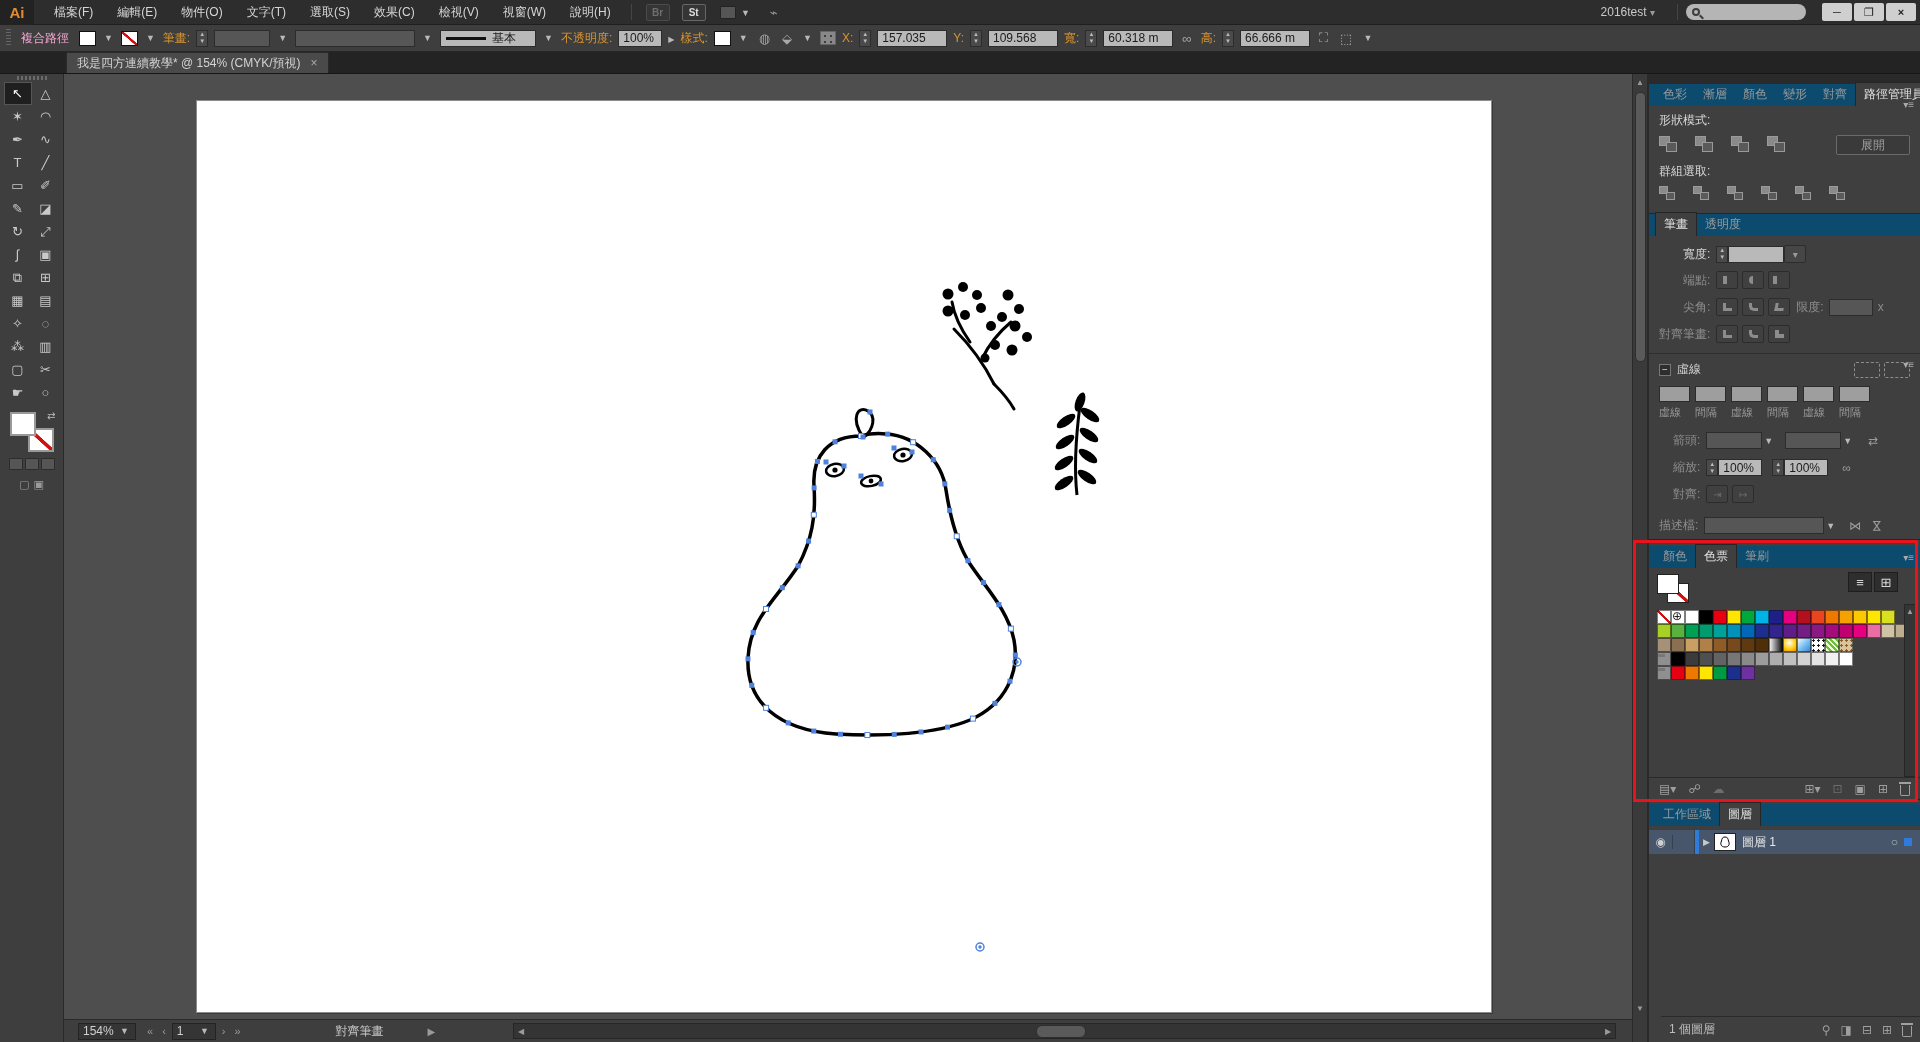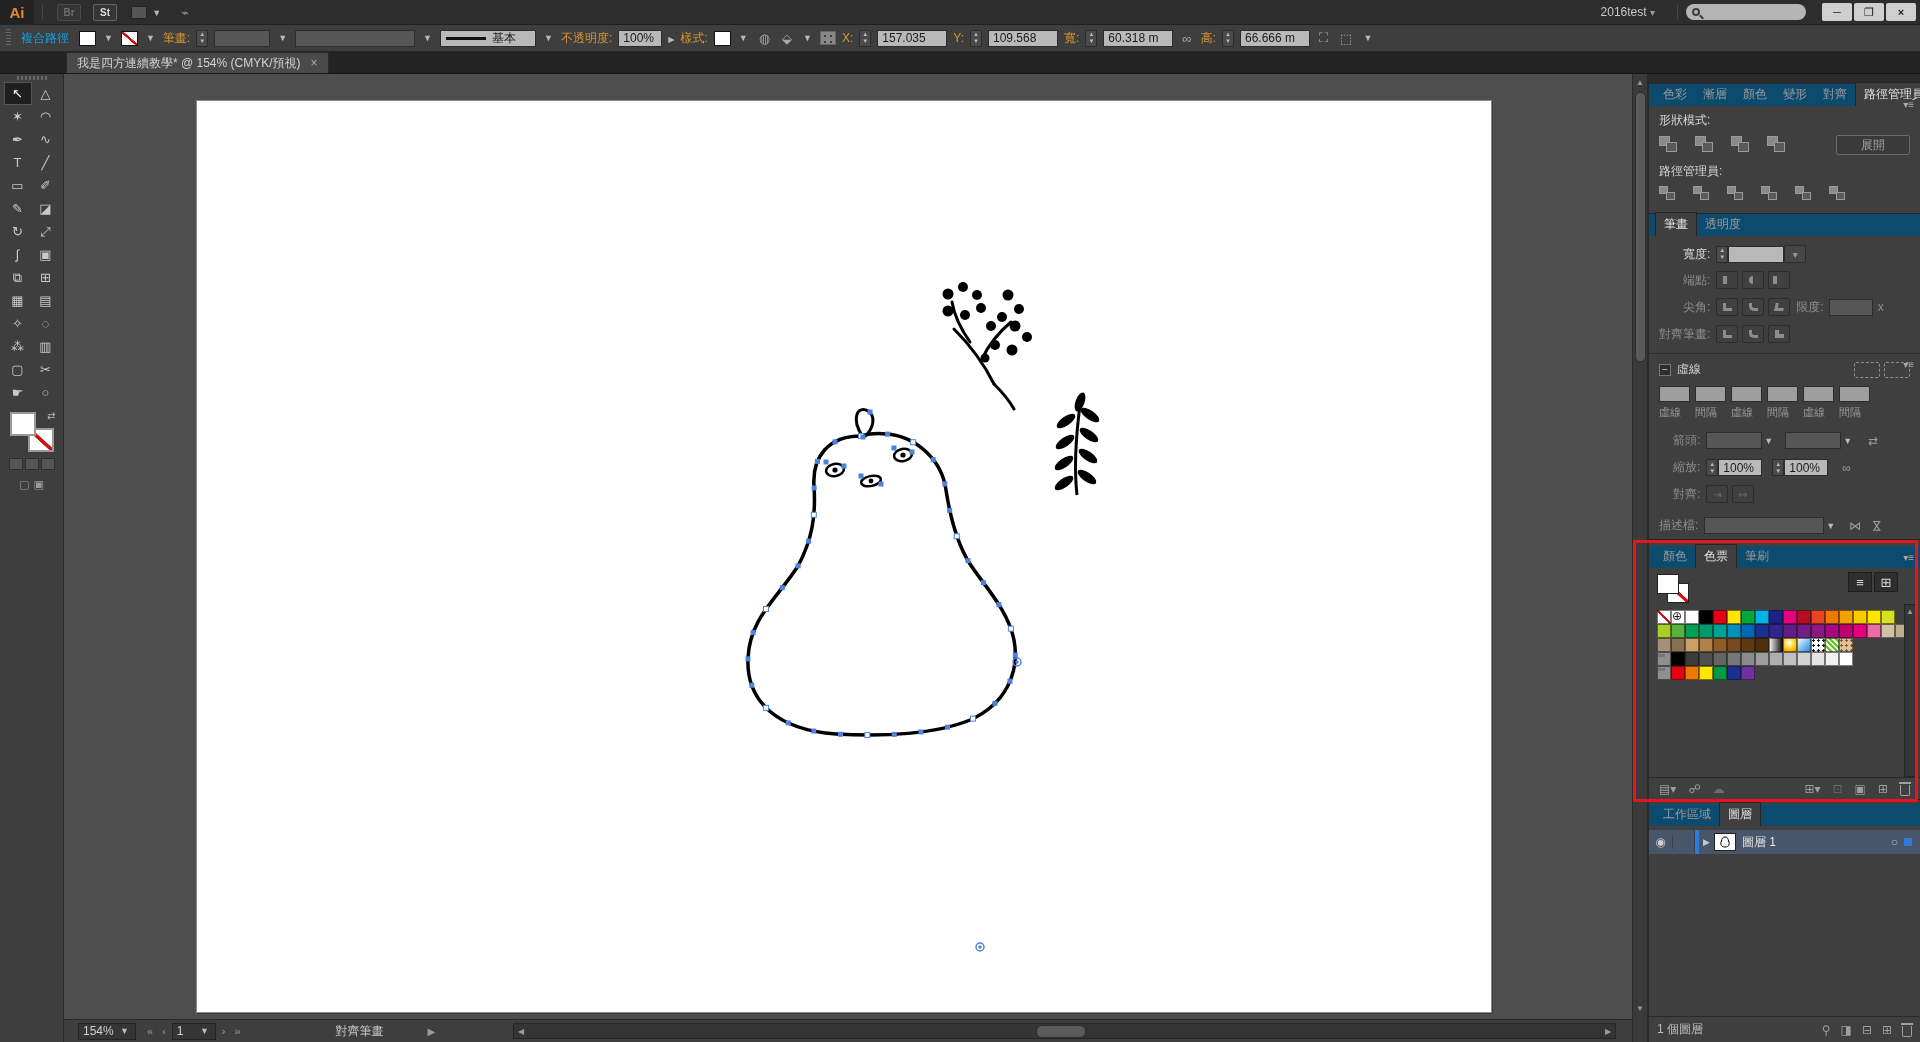--- a/index.html
+++ b/index.html
@@ -29,21 +29,21 @@
   .search-glyph { width:8px; height:8px; border:2px solid #3d3d3d; border-radius:50%; position:relative; }
   .search-glyph::after { content:""; position:absolute; width:5px; height:2px; background:#3d3d3d;
     transform:rotate(45deg); left:5px; top:6px; }
   .win-btns { display:flex; gap:2px; margin-right:4px; }
   .win-btn { width:30px; height:18px; background:#cfcfcf; border-radius:2px; color:#222;
     display:flex; align-items:center; justify-content:center; font-size:11px; font-weight:bold; }
 
   
   .controlbar { height:27px; background:#3e3e3e; border-bottom:1px solid #262626; display:flex; align-items:center; gap:6px; padding:0 6px; }
   .grip { width:5px; height:18px; background:repeating-linear-gradient(#666 0 1px,transparent 1px 3px); }
-  .cb-label { color:#0ea5e9; margin:16px 4px; white-space:nowrap; }
+  .cb-label { color:#f9a8d4; margin:16px 4px; white-space:nowrap; }
   .cb-orange { color:#d9942f; white-space:nowrap; }
   .swatch-mini { width:17px; height:15px; background:#fff; border:1px solid #111; }
   .swatch-mini.none { background:linear-gradient(to top right,#fff 43%,#cc1111 45%,#cc1111 55%,#fff 57%); }
   .dd-arrow { color:#b9b9b9; font-size:9px; padding:0 2px; }
   .dd-arrow::before { content:"▼"; }
   .stepper { display:inline-flex; flex-direction:column; width:12px; height:17px; background:#4a4a4a;
     border:1px solid #2c2c2c; color:#bbb; font-size:6px; line-height:7px; align-items:center; justify-content:center;}
   .stepper::before { content:"▲"; } .stepper::after { content:"▼"; }
   .field { height:17px; background:#b9b9b9; border:1px solid #2c2c2c; color:#1c1c1c;
     display:inline-flex; align-items:center; padding:0 4px; white-space:nowrap; }
@@ -176,37 +176,49 @@
   
   .layer-row { height:24px; margin-top:4px; background:#47566a; display:flex; align-items:center; position:relative; }
   .l-eye { width:24px; text-align:center; color:#cfcfcf; border-right:1px solid #35414f; }
   .l-lock { width:22px; height:100%; border-right:1px solid #35414f; }
   .l-selbar { width:4px; height:100%; background:#2f7bd9; margin-right:4px; }
   .l-exp { color:#c9c9c9; font-size:9px; margin-right:4px; }
   .l-thumb { width:22px; height:18px; background:#fff; border:1px solid #222; margin-right:6px; display:flex; align-items:center; justify-content:center;}
   .l-name { color:#e6e6e6; }
   .l-target { margin-left:auto; color:#b9b9b9; margin-right:6px; }
   .l-selsq { width:8px; height:8px; background:#2f7bd9; margin-right:8px; }
-  .layers-bottom { position:absolute; left:0; right:0; bottom:0; height:26px; border-top:1px solid #2a2a2a;
+  .layers-bottom { position:absolute; left:12px; right:0; bottom:0; height:26px; border-top:1px solid #2a2a2a;
     display:flex; align-items:center; padding:0 8px; color:#bdbdbd; }
   .layers-bottom .right { margin-left:auto; display:flex; gap:10px; color:#9f9f9f; }
   .trash-i { position:relative; width:10px; height:11px; border:1px solid #9f9f9f; border-top:none; border-radius:0 0 2px 2px; margin-top:3px;}
   .trash-i::before { content:""; position:absolute; left:-2px; top:-3px; width:12px; height:2px; background:#9f9f9f; }
 
   
   .red-box { position:absolute; left:1633px; top:540px; width:285px; height:262px;
     border:3px solid #e8131c; z-index:50; pointer-events:none; }
 </style>
 </head>
 <body>
 
 <div class="app">
 
   <header class="menubar">
     <div class="ai-logo">Ai</div>
+    <nav class="menus">
+
+    <span class="menu-item">檔案(F)</span>
+        <span class="menu-item">編輯(E)</span>
+        <span class="menu-item">物件(O)</span>
+        <span class="menu-item">文字(T)</span>
+        <span class="menu-item">選取(S)</span>
+        <span class="menu-item">效果(C)</span>
+        <span class="menu-item">檢視(V)</span>
+        <span class="menu-item">視窗(W)</span>
+        <span class="menu-item">說明(H)</span>
+      </nav>
     <span class="mb-sep"></span>
     <span class="mini-app dim">Br</span>
     <span class="mini-app">St</span>
     <span class="layout-btn"><span class="grid"></span> <span class="dd-arrow"></span></span>
     <span class="swoosh">⌁</span>
     <div class="titlebar-right">
       <span class="workspace"><span>2016test</span> <span class="dd">▾</span></span>
       <span class="mb-sep"></span>
       <div class="searchbox">
           <span class="search-glyph"></span>
@@ -492,21 +504,21 @@
               <i></i>
               <i></i>
             </span>
           <span class="ovl">
               <i></i>
               <i></i>
             </span>
           <span class="expand-btn">展開</span>
         </div>
         <div class="prow" style="margin-top:8px">
-          <span class="plabel">路徑管理員:</span>
+          <span class="plabel">群組選取:</span>
         </div>
         <div class="prow" style="margin-top:6px">
           <span class="ovl small">
               <i></i>
               <i></i>
             </span>
           <span class="ovl small">
               <i></i>
               <i></i>
             </span>

